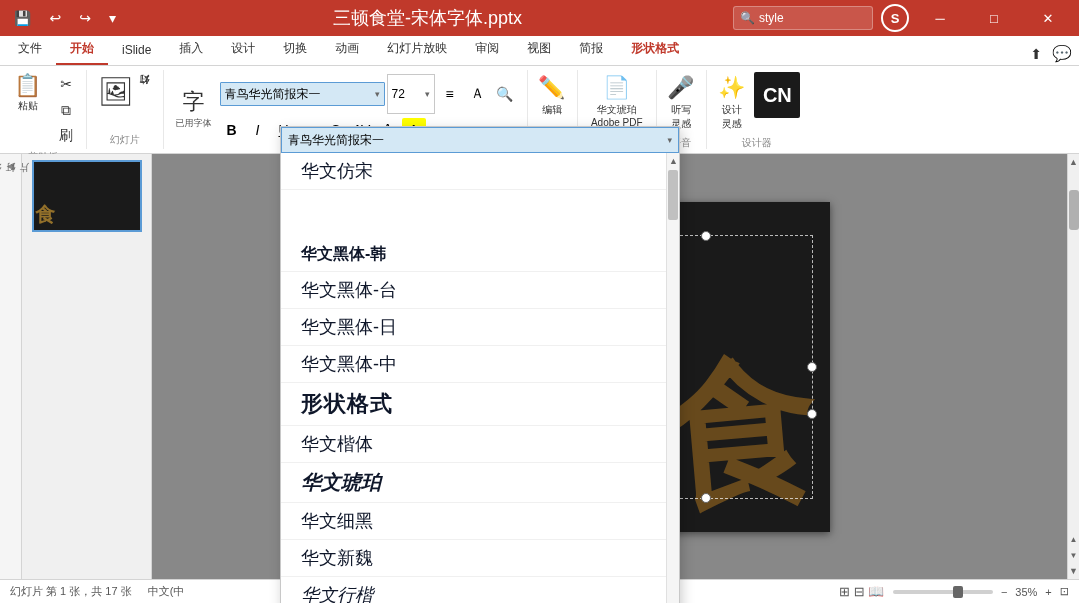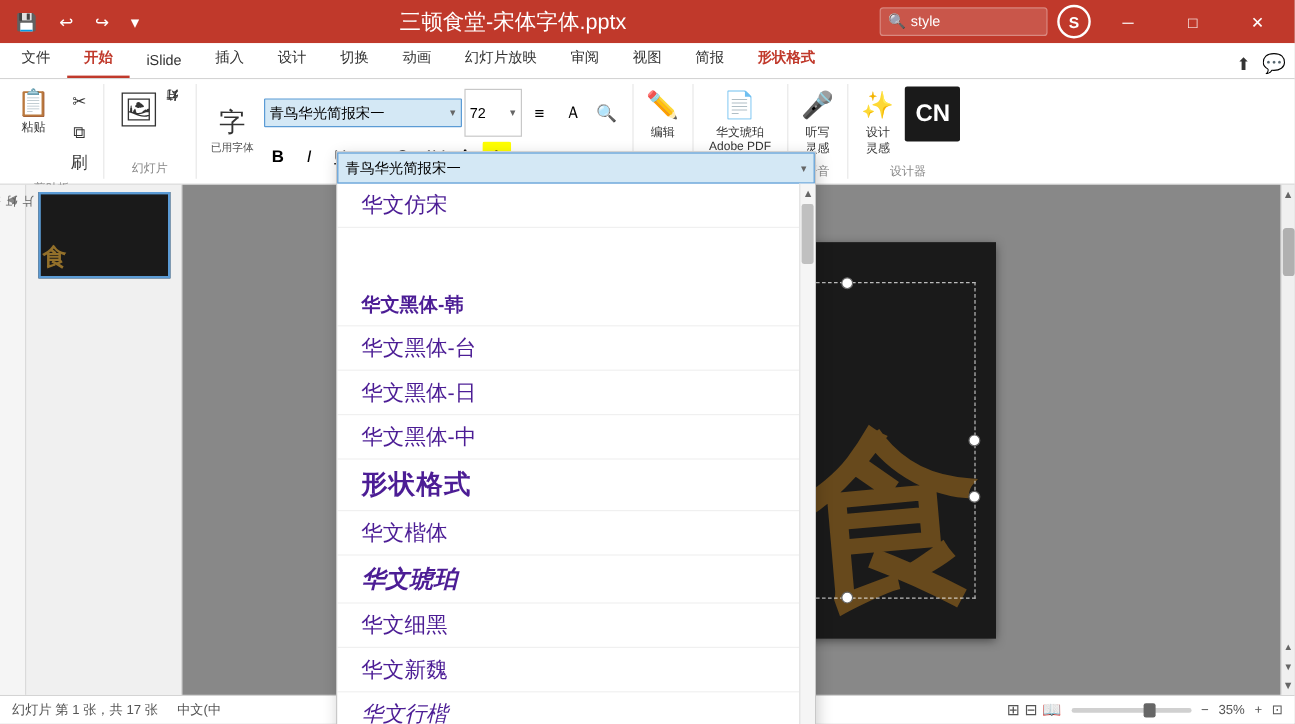--- a/index.html
+++ b/index.html
@@ -177,21 +177,21 @@
       display: flex;
       align-items: center;
       justify-content: space-between;
       padding: 0 6px;
       font-size: 12px;
     }
     .dropdown-item {
       padding: 6px 20px;
       cursor: pointer;
       font-size: 18px;
-      color: #4c1d95;
+      color: #0f172a;
       border-bottom: 1px solid #f0f0f0;
     }
 
     
     #main-area {
       display: flex;
       height: calc(603px - 36px - 30px - 88px - 24px);
     }
 
     

